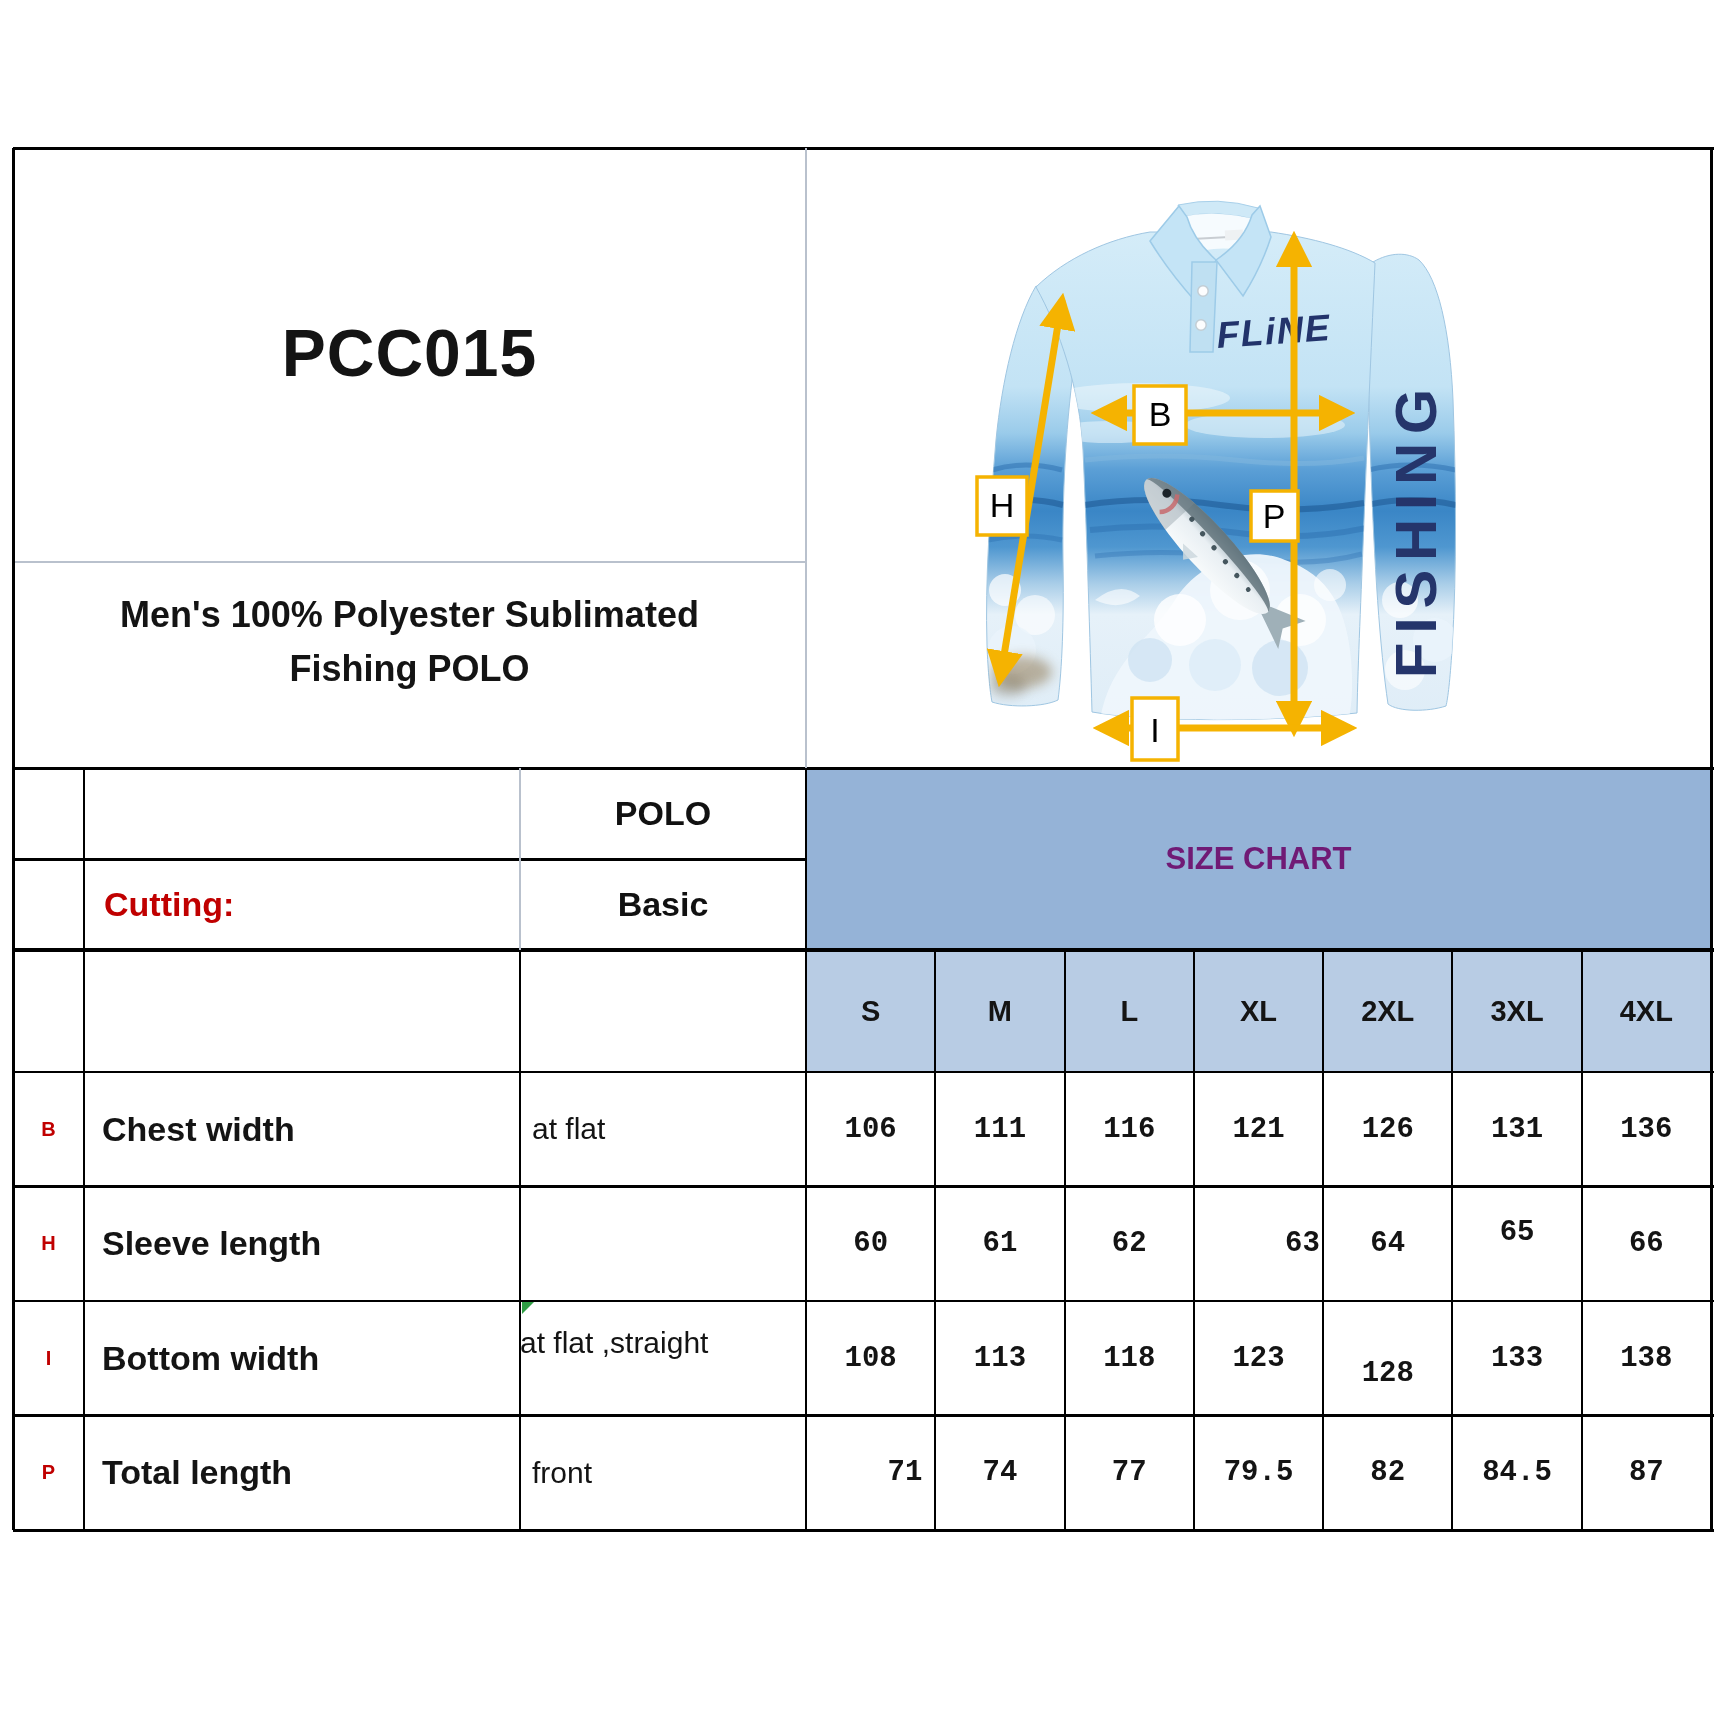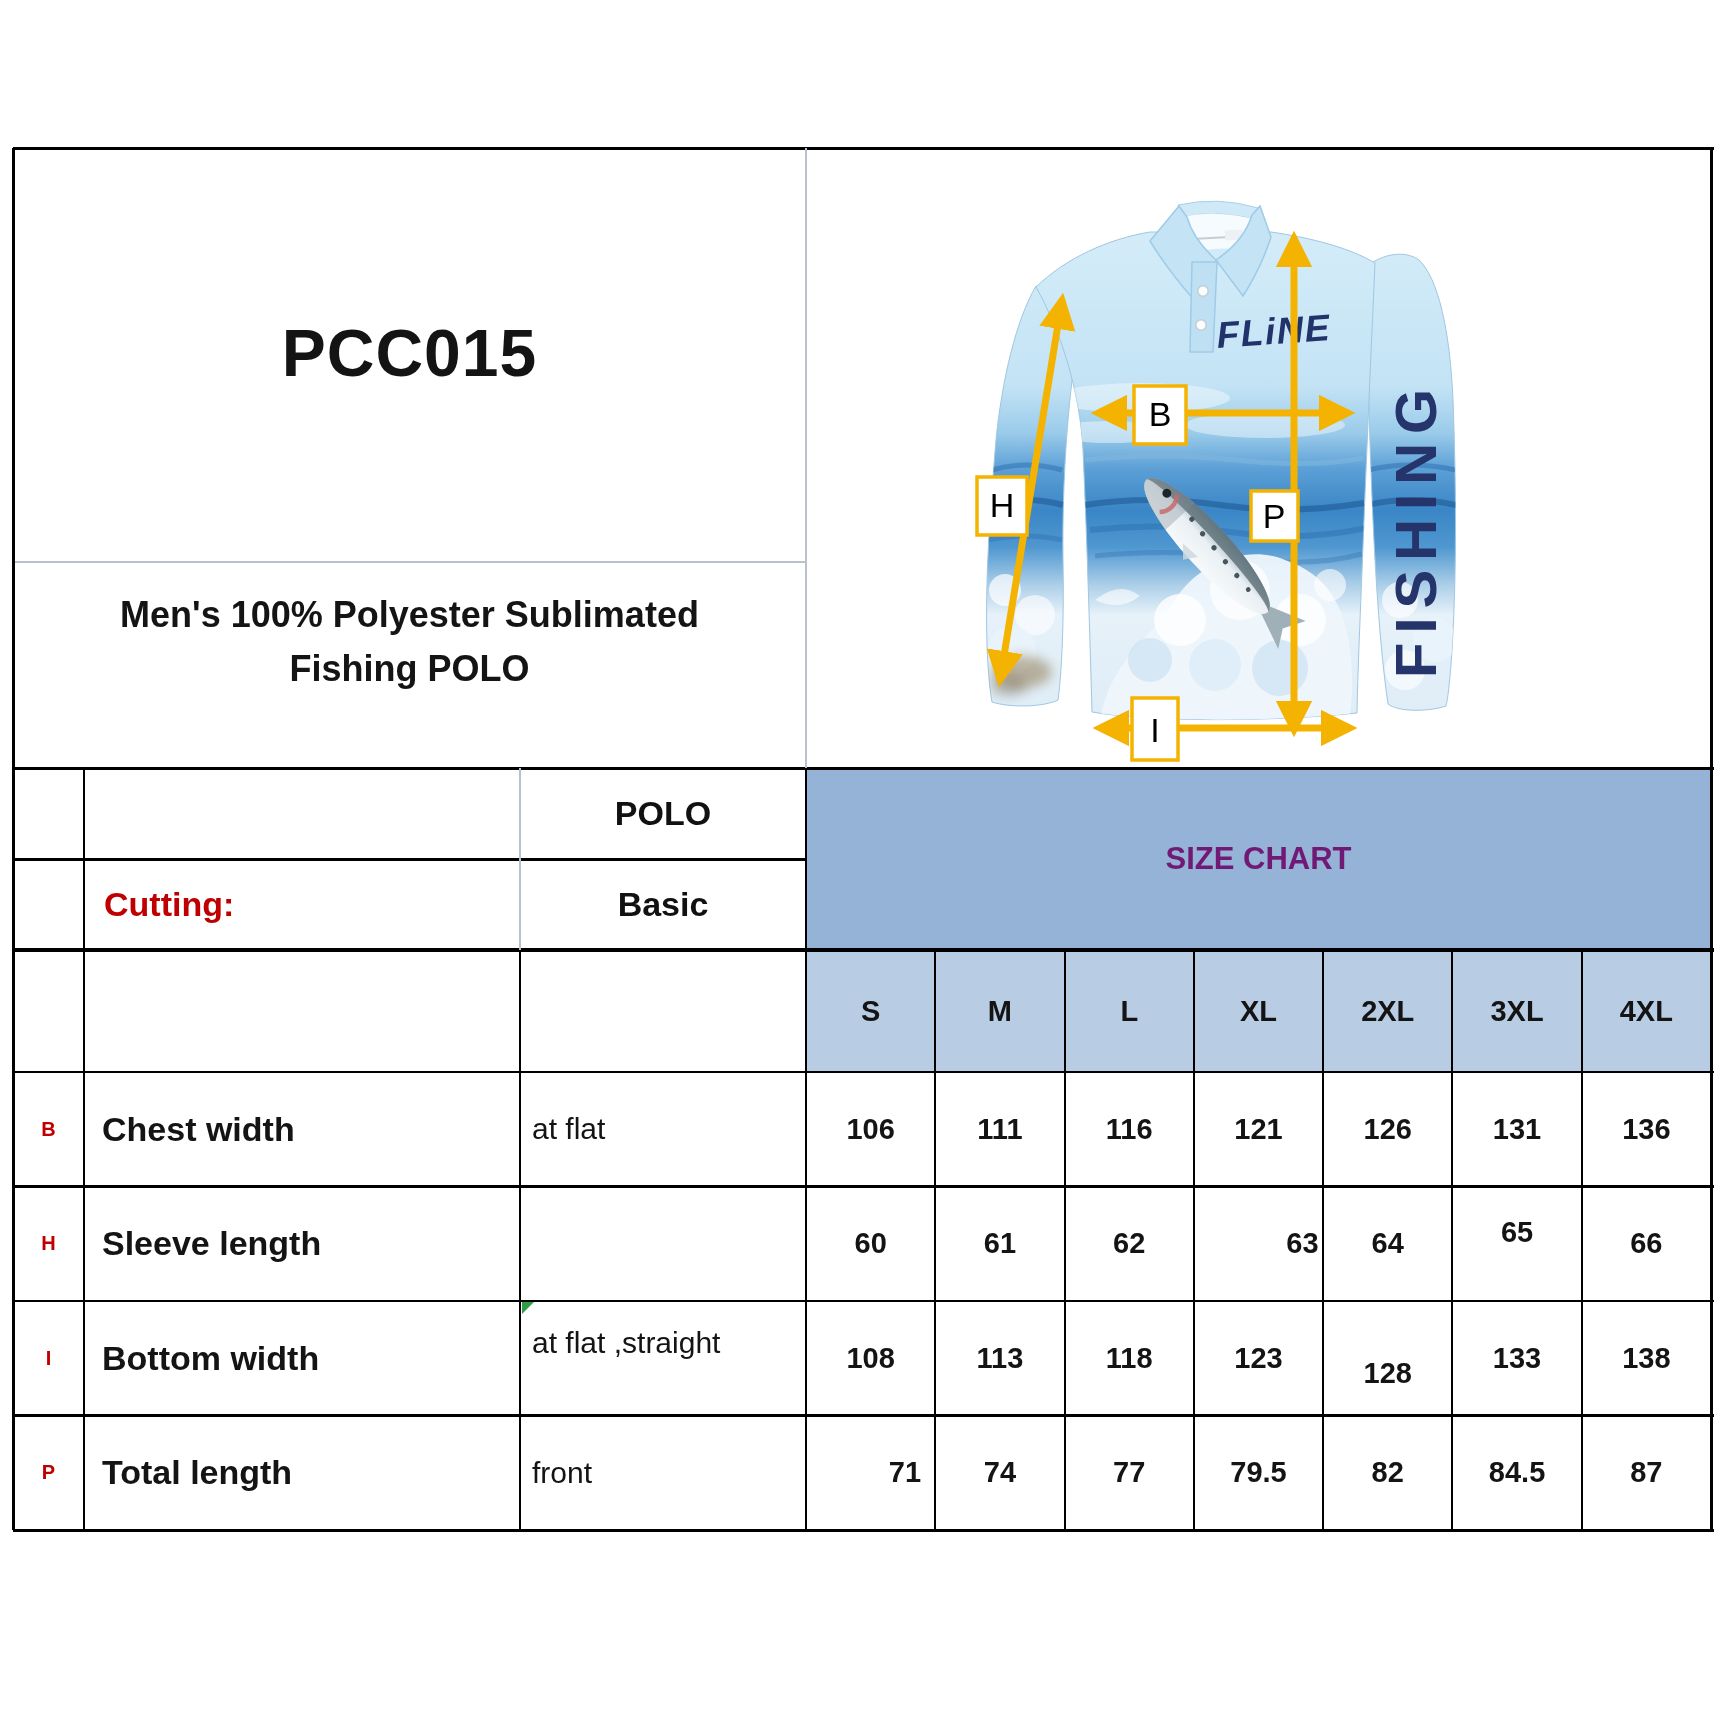--- a/index.html
+++ b/index.html
@@ -11,21 +11,21 @@
   .cellbg{position:absolute;}
   .title{font-size:66px;font-weight:700;letter-spacing:1px;text-align:center;}
   .desc{font-size:36px;font-weight:700;text-align:center;line-height:54px;}
   .attr-label{font-size:34px;font-weight:700;color:#C00000;}
   .attr-value{font-size:34px;font-weight:700;color:#111;text-align:center;}
   .sc-title{font-size:31px;font-weight:700;color:#701a75;}
   .size-head{font-size:29px;font-weight:700;text-align:center;}
   .m-letter{font-size:20px;font-weight:700;color:#C00000;text-align:center;}
   .m-label{font-size:34px;font-weight:700;}
   .m-note{font-size:30px;font-weight:400;}
-  .m-val{font-size:29px;font-weight:700;text-align:center;}
+  .m-val{font-size:29px;font-weight:700;text-align:center;font-family:Liberation Mono, monospace;}
   .vcenter{display:flex;align-items:center;}
   .vcenter.center{justify-content:center;}
   .green-tri{position:absolute;width:0;height:0;border-top:12px solid #2f9e44;border-right:12px solid transparent;}
   svg text{font-family:"Liberation Sans", sans-serif;}
 </style>
 </head>
 <body>
 
 <div class="stage">
 
@@ -220,21 +220,21 @@
       <div class="abs vcenter m-note" style="left: 520px; top: 1186.5px; width: 286px; height: 114.5px; padding-left: 12px; box-sizing: border-box;"></div>
       <div class="abs vcenter m-val center" style="left: 806px; top: 1186.5px; width: 129.3px; height: 114.5px;">60</div>
       <div class="abs vcenter m-val center" style="left: 935.3px; top: 1186.5px; width: 129.3px; height: 114.5px;">61</div>
       <div class="abs vcenter m-val center" style="left: 1064.6px; top: 1186.5px; width: 129.3px; height: 114.5px;">62</div>
       <div class="abs vcenter m-val center" style="left: 1193.9px; top: 1186.5px; width: 129.2px; height: 114.5px; margin-left: 44px;">63</div>
       <div class="abs vcenter m-val center" style="left: 1323.1px; top: 1186.5px; width: 129.3px; height: 114.5px;">64</div>
       <div class="abs vcenter m-val center" style="left: 1452.4px; top: 1186.5px; width: 129.3px; height: 91px;">65</div>
       <div class="abs vcenter m-val center" style="left: 1581.7px; top: 1186.5px; width: 129.3px; height: 114.5px;">66</div>
       <div class="abs vcenter m-letter center" style="left: 13px; top: 1301px; width: 71px; height: 114.5px;">I</div>
       <div class="abs vcenter m-label" style="left: 84px; top: 1301px; width: 436px; height: 114.5px; padding-left: 18px; box-sizing: border-box;">Bottom width</div>
-      <div class="abs vcenter m-note" style="left: 520px; top: 1301px; width: 286px; height: 83px; padding-left: 12px; box-sizing: border-box;">at flat ,straight</div>
+      <div class="abs vcenter m-note" style="left: 520px; top: 1301px; width: 286px; height: 83px; box-sizing: border-box;">at flat ,straight</div>
       <div class="abs vcenter m-val center" style="left: 806px; top: 1301px; width: 129.3px; height: 114.5px;">108</div>
       <div class="abs vcenter m-val center" style="left: 935.3px; top: 1301px; width: 129.3px; height: 114.5px;">113</div>
       <div class="abs vcenter m-val center" style="left: 1064.6px; top: 1301px; width: 129.3px; height: 114.5px;">118</div>
       <div class="abs vcenter m-val center" style="left: 1193.9px; top: 1301px; width: 129.2px; height: 114.5px;">123</div>
       <div class="abs vcenter m-val center" style="left: 1323.1px; top: 1301px; width: 129.3px; height: 145px;">128</div>
       <div class="abs vcenter m-val center" style="left: 1452.4px; top: 1301px; width: 129.3px; height: 114.5px;">133</div>
       <div class="abs vcenter m-val center" style="left: 1581.7px; top: 1301px; width: 129.3px; height: 114.5px;">138</div>
       <div class="abs vcenter m-letter center" style="left: 13px; top: 1415.5px; width: 71px; height: 114.5px;">P</div>
       <div class="abs vcenter m-label" style="left: 84px; top: 1415.5px; width: 436px; height: 114.5px; padding-left: 18px; box-sizing: border-box;">Total length</div>
       <div class="abs vcenter m-note" style="left: 520px; top: 1415.5px; width: 286px; height: 114.5px; padding-left: 12px; box-sizing: border-box;">front</div>

